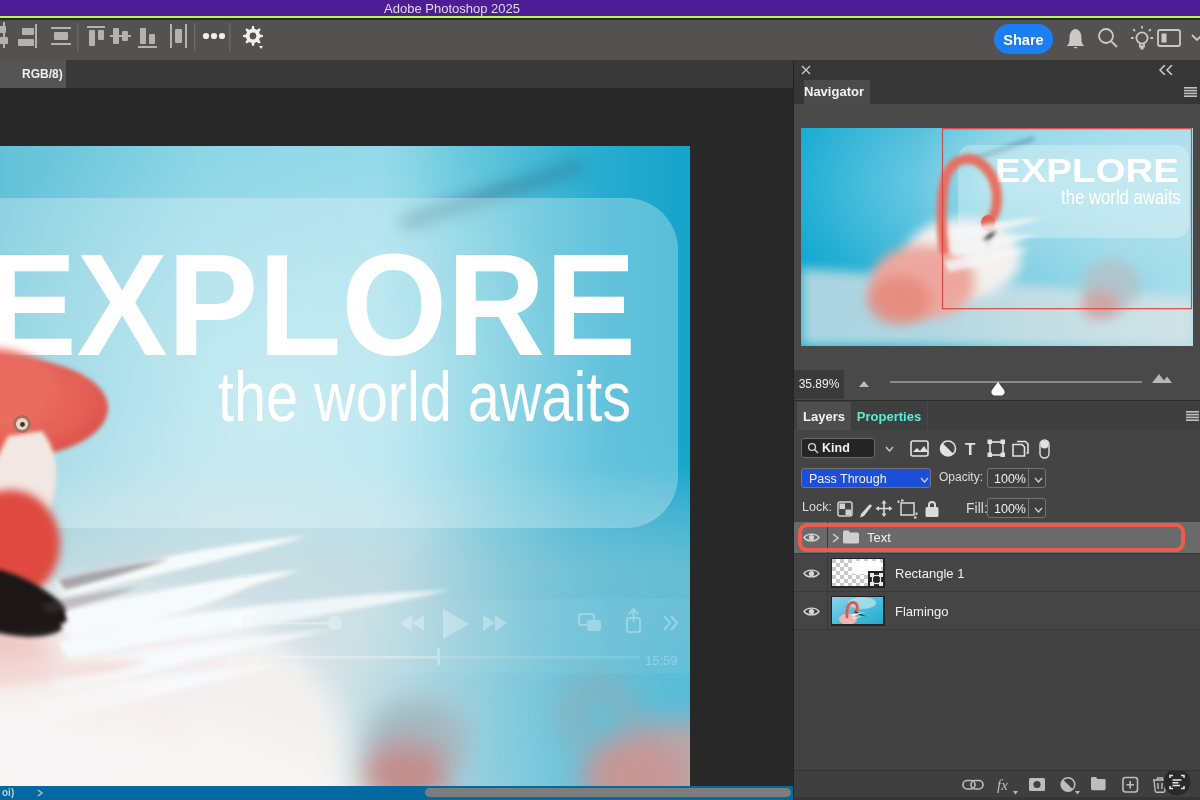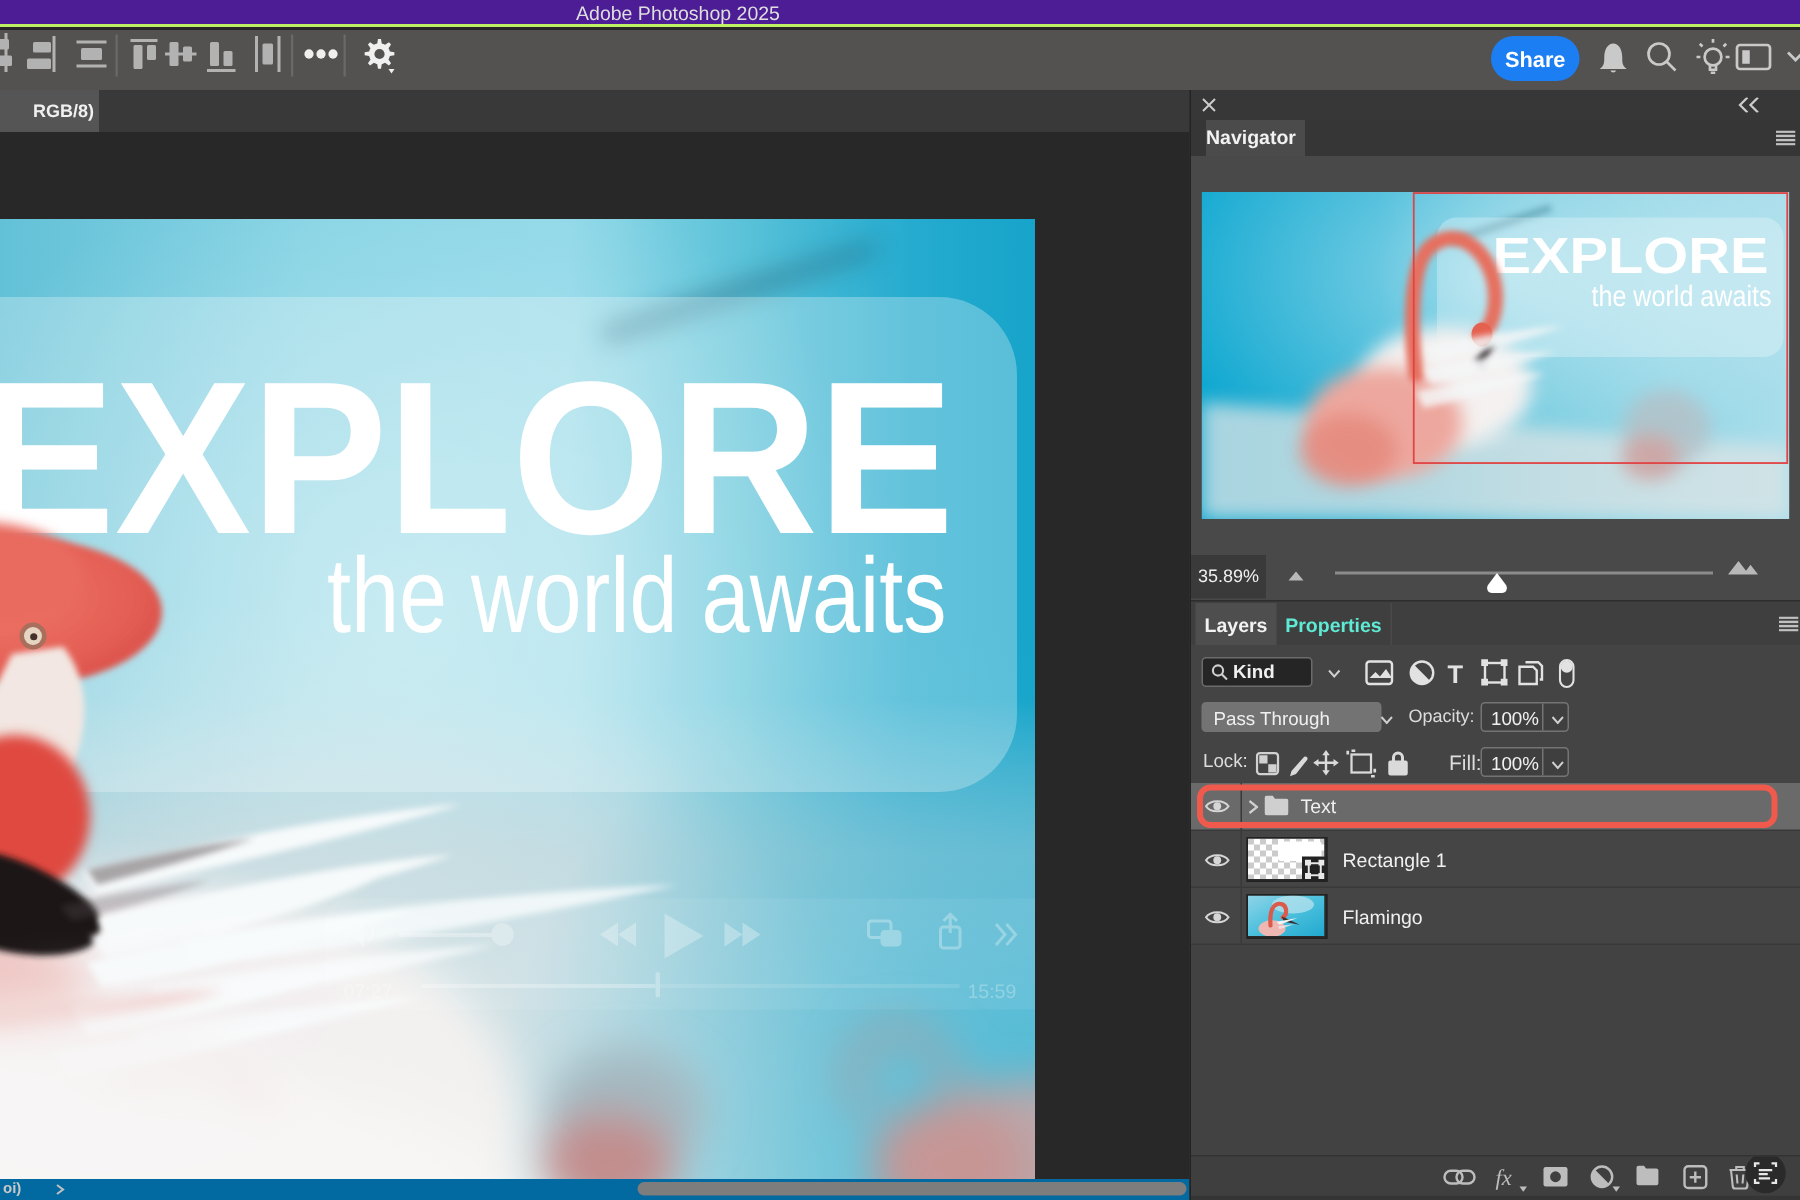--- a/index.html
+++ b/index.html
@@ -395,21 +395,21 @@
           <path d="M 108,3.5 l 8.5,0 2.5,2.5 0,9 -1.5,0"></path>
 <g fill="#e2e2e2" stroke="none">
             <rect x="131" y="2" width="9" height="18" rx="4.5" fill="none" stroke="#e2e2e2" stroke-width="1.4"></rect>
             <circle cx="135.5" cy="6.5" r="4"></circle>
           </g>
 </g>
 </svg>
 </div>
 
 <div class="abs" style="left:0;top:404px;width:407px;height:30px;background:#454444;">
-<div class="abs" style="left:7px;top:4px;width:120px;height:20px;background:#737373;border:1px solid #757474;border-radius:3px;">
+<div class="abs" style="left:7px;top:4px;width:130px;height:20px;background:#1d4ed8;border:1px solid #757474;border-radius:3px;">
 <span style="position:absolute;left:7px;top:3px;font-size:12.5px;color:#f0f0f0;">Pass Through</span>
 <svg class="abs" style="left:118px;top:8px;" width="9" height="6" viewBox="0 0 9 6">
           <path d="M 1,1 L 4.5,5 L 8,1" fill="none" stroke="#cfcfcf" stroke-width="1.3"></path>
         </svg>
 </div>
 <span style="position:absolute;left:145px;top:6px;font-size:12px;color:#dcdcdc;">Opacity:</span>
 <div class="abs" style="left:193px;top:4px;width:59px;height:20px;background:#403f3f;border:1px solid #757474;border-radius:3px;">
 <span style="position:absolute;left:6px;top:3px;font-size:12.5px;color:#f0f0f0;">100%</span>
 <div style="position:absolute;right:16px;top:0;width:1px;height:18px;background:#757474;"></div>
 <svg class="abs" style="left:46px;top:8px;" width="9" height="6" viewBox="0 0 9 6">

